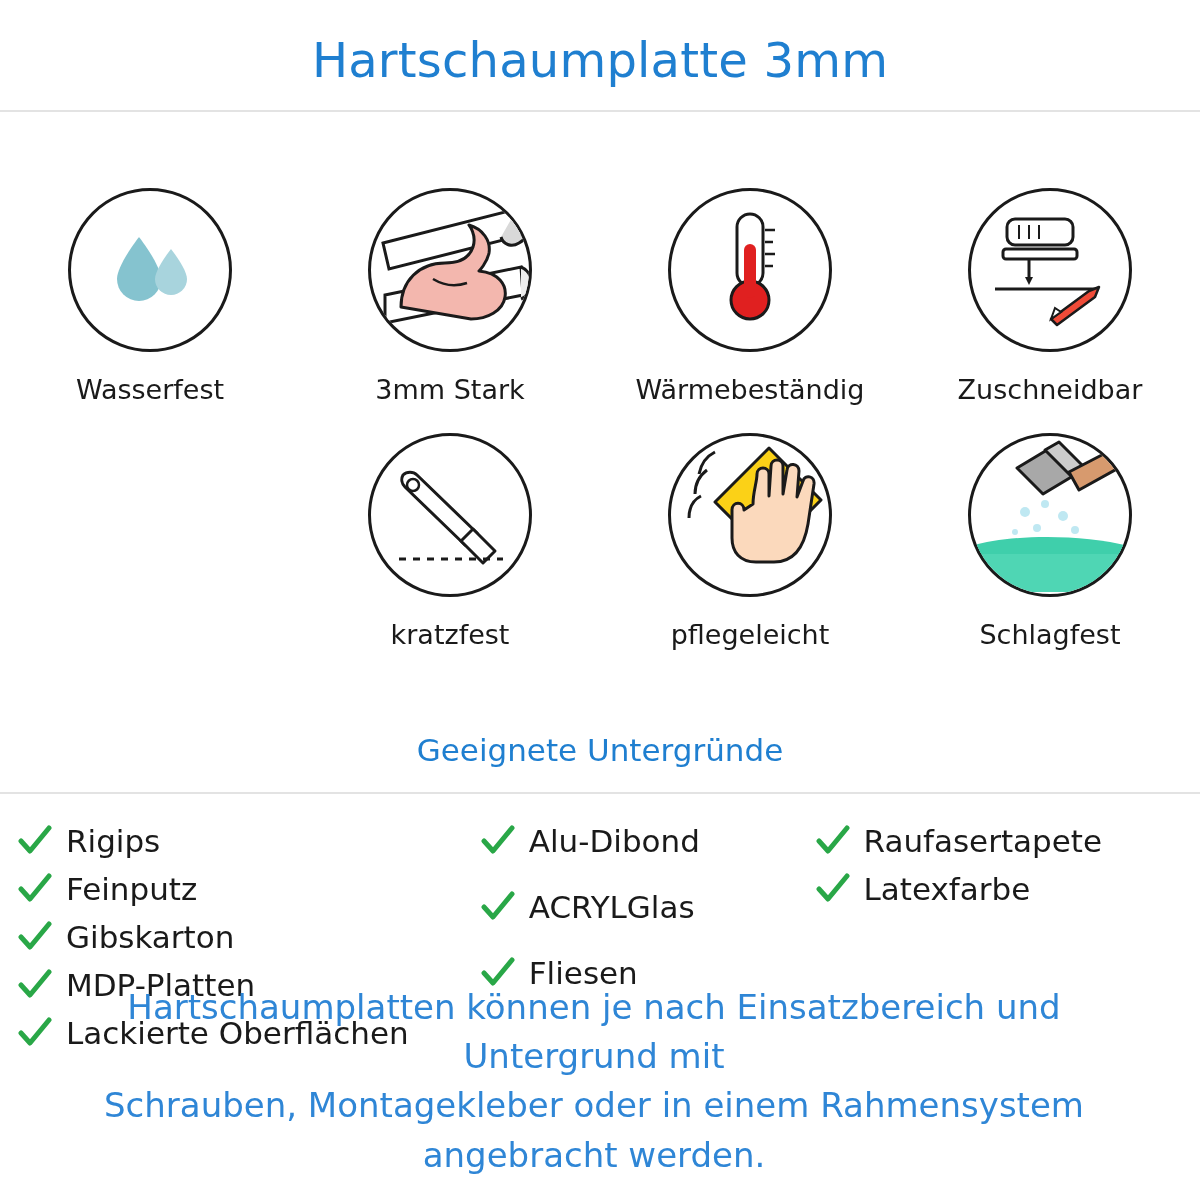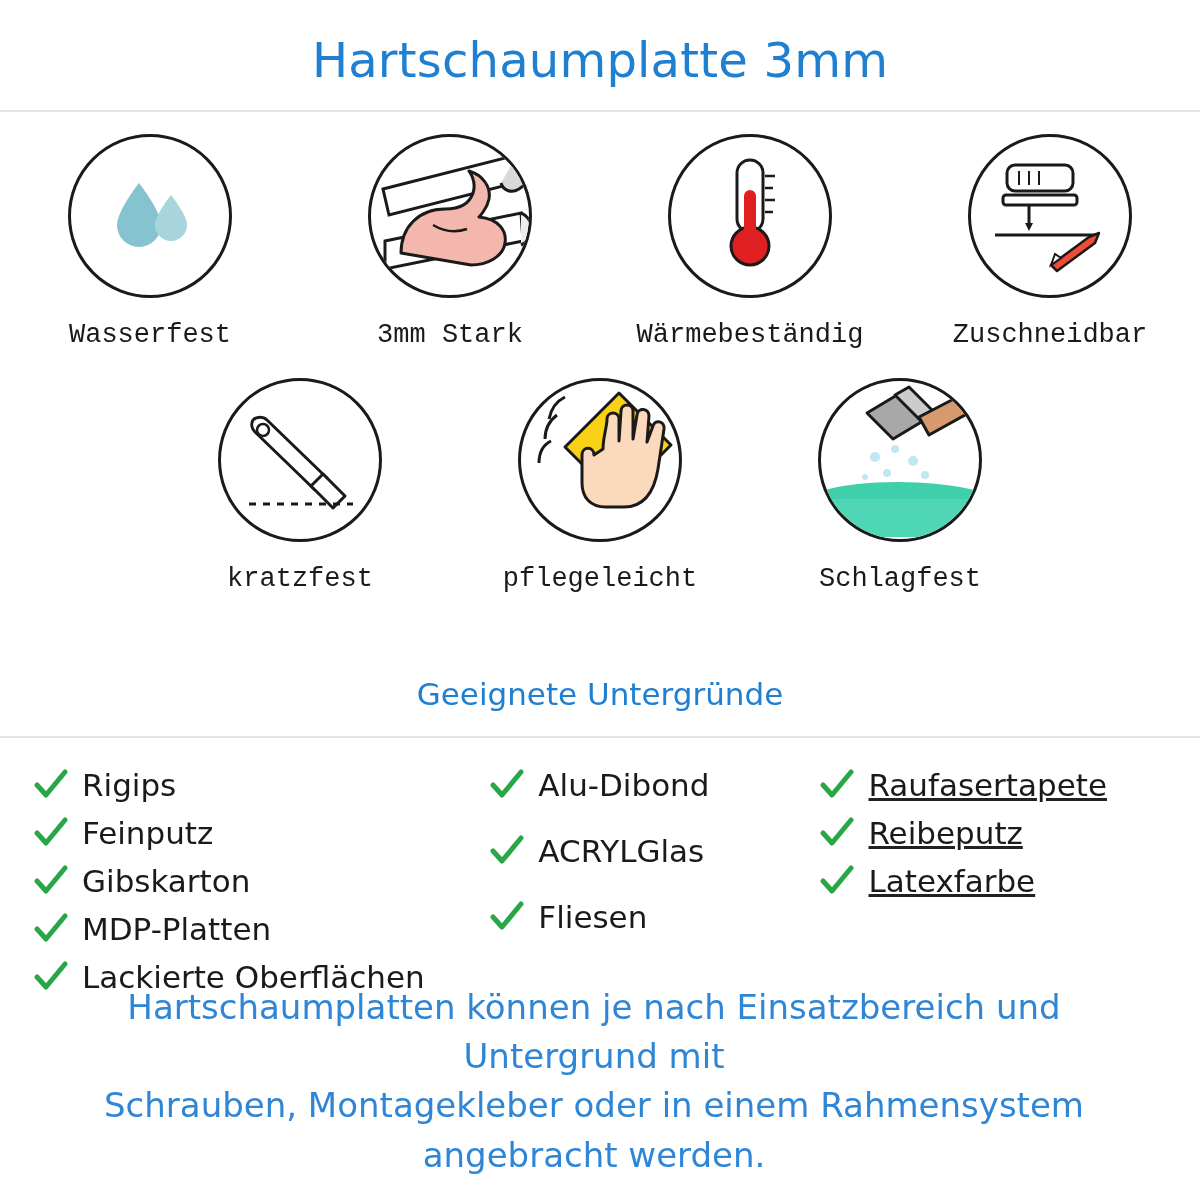--- a/index.html
+++ b/index.html
@@ -30,30 +30,29 @@
     padding-bottom: 22px;
   }
   .rule {
     height: 2px;
     background: #e3e3e3;
     width: 100%;
   }
 
   
   .features {
-    padding-top: 22px;
-    font-family: Liberation Mono, monospace;
+    padding-top: 76px;
   }
   .feat-row {
     display: flex;
     justify-content: center;
     align-items: flex-start;
   }
   .feat-row.row1 .feat { width: 300px; }
-  .feat-row.row2 { margin-top: 28px; }
+  .feat-row.row2 { margin-top: 28px; justify-content: flex-end; }
   .feat-row.row2 .feat { width: 300px; }
 
   .feat {
     display: flex;
     flex-direction: column;
     align-items: center;
   }
   .circle {
     width: 158px;
     height: 158px;
@@ -79,30 +78,30 @@
     color: #1f7fd0;
     font-size: 31px;
     font-weight: 400;
     margin-top: 82px;
     margin-bottom: 24px;
   }
 
   
   .substrates {
     display: flex;
-    padding: 26px 30px 0 34px;
+    padding: 26px 30px 0 18px;
     box-sizing: border-box;
   }
   .col {
     display: flex;
     flex-direction: column;
   }
   .col.c1 { width: 470px; }
   .col.c2 { width: 340px; gap: 18px; }
-  .col.c3 { width: 360px; text-decoration: underline; }
+  .col.c3 { width: 360px; }
   .sub-item {
     display: flex;
     align-items: center;
     height: 42px;
     margin-bottom: 6px;
   }
   .check {
     width: 34px;
     height: 32px;
     flex: 0 0 34px;
@@ -347,28 +346,20 @@
             </svg>
           </span>
         <span class="sub-label">Raufasertapete</span>
       </div>
       <div class="sub-item">
         <span class="check">
             <svg width="34" height="32" viewBox="0 0 34 32">
               <path d="M3 16 L12 26 L31 3" fill="none" stroke="#29a747" stroke-width="5" stroke-linecap="round" stroke-linejoin="round"></path>
             </svg>
           </span>
-        <span class="sub-label">Reibeputz</span>
-      </div>
-      <div class="sub-item">
-        <span class="check">
-            <svg width="34" height="32" viewBox="0 0 34 32">
-              <path d="M3 16 L12 26 L31 3" fill="none" stroke="#29a747" stroke-width="5" stroke-linecap="round" stroke-linejoin="round"></path>
-            </svg>
-          </span>
         <span class="sub-label">Latexfarbe</span>
       </div>
     </div>
 
   </div>
 
   <div class="note">
     <div>Hartschaumplatten können je nach Einsatzbereich und Untergrund mit</div>
     <div>Schrauben, Montagekleber oder in einem Rahmensystem angebracht werden.</div>
   </div>

